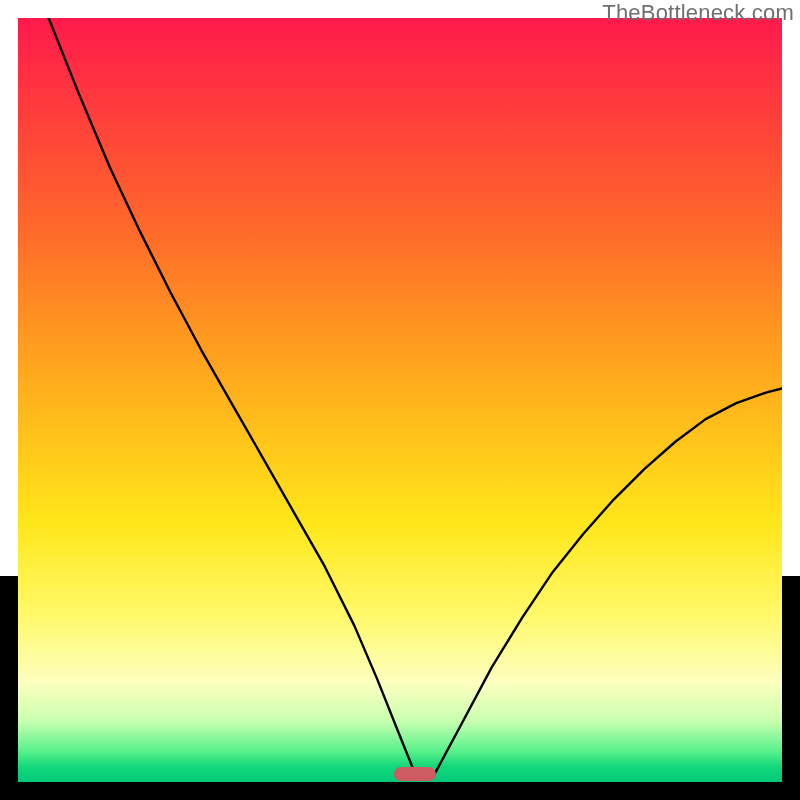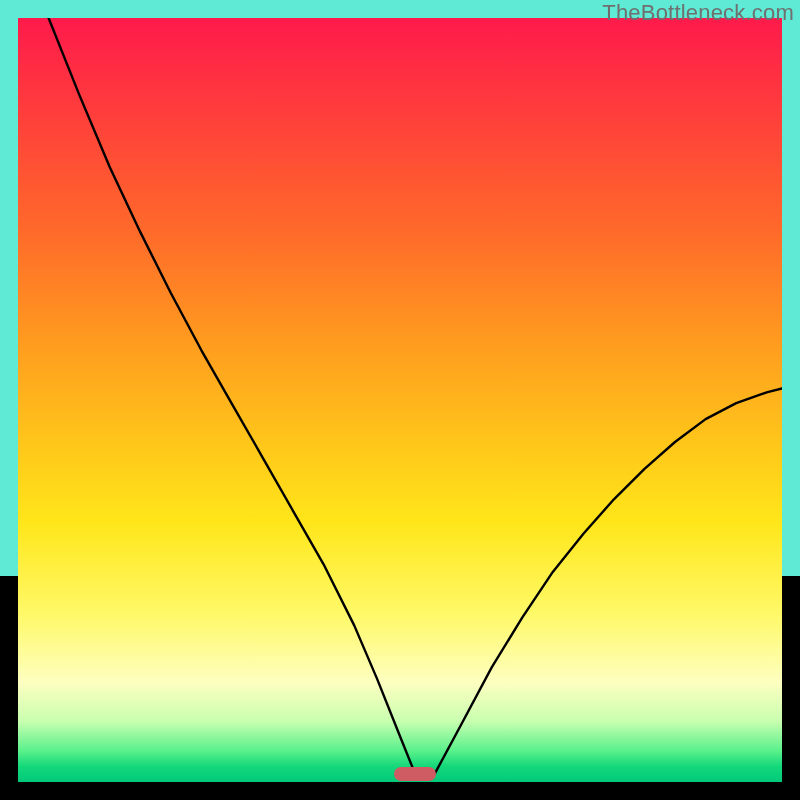--- a/index.html
+++ b/index.html
@@ -8,21 +8,21 @@
     width: 800px;
     height: 800px;
     overflow: hidden;
     font-family: Arial, Helvetica, sans-serif;
     background: #000;
   }
   .frame {
     position: relative;
     width: 800px;
     height: 576px;
-    background: #5eead4;
+    background: #ffffff;
   }
   .plot {
     position: absolute;
     left: 18px;
     top: 18px;
     width: 764px;
     height: 764px;
     background: linear-gradient(
       to bottom,
       #ff1a4b 0%,

